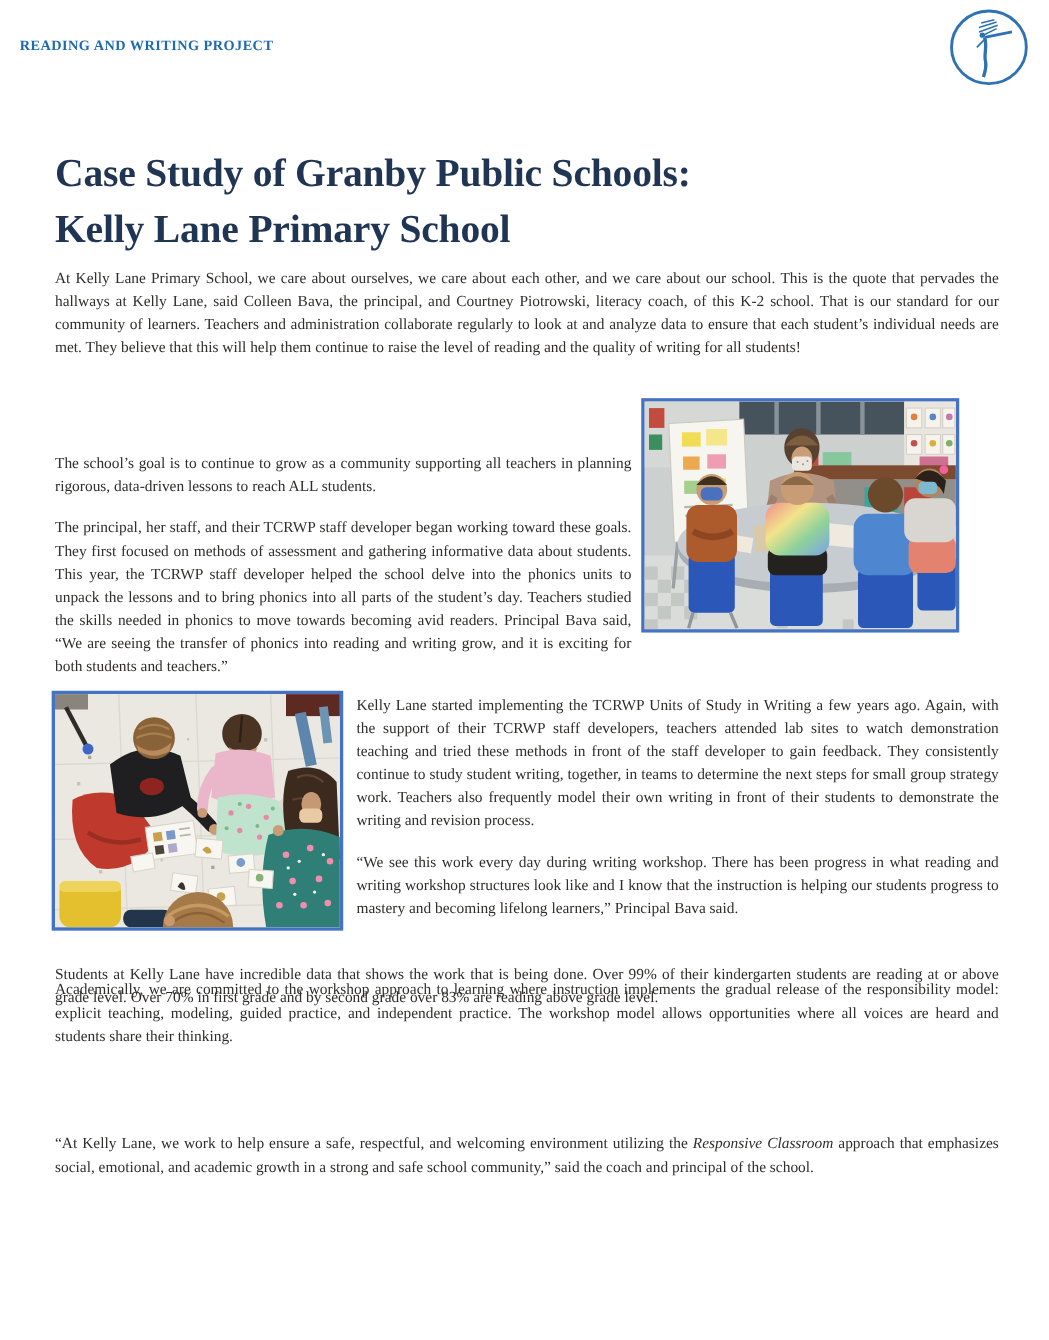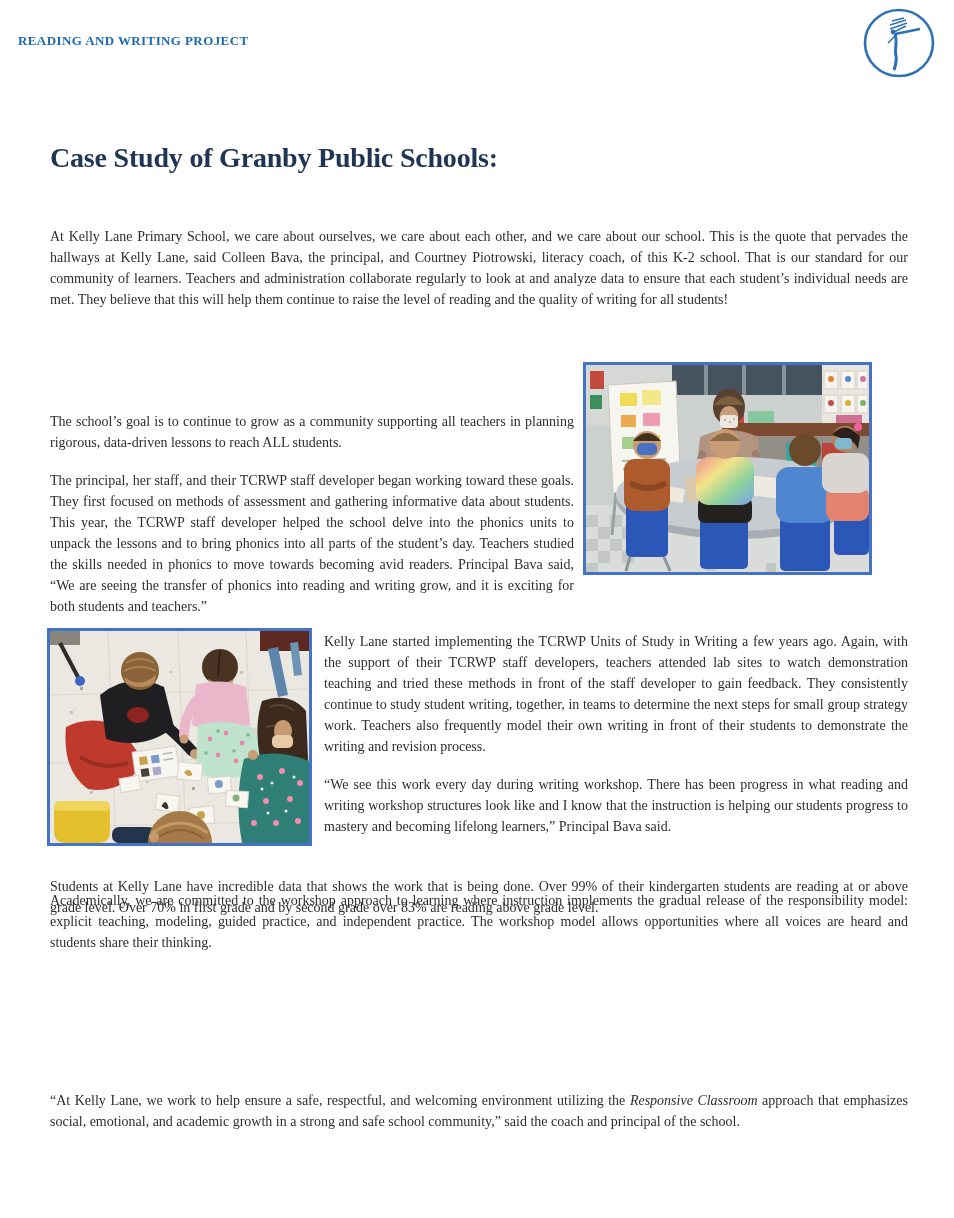--- a/index.html
+++ b/index.html
@@ -8,38 +8,38 @@
     font-family:Liberation Serif, serif;overflow:hidden;
   }
   .brand{
     position:absolute;left:18px;top:33px;font-size:13px;font-weight:700;
     letter-spacing:.4px;color:var(--brand-blue,#1e6aae);
   }
   .logo{position:absolute;left:862px;top:8px;width:74px;height:70px;}
   .logo svg{display:block;width:100%;height:100%;}
   .title{
     position:absolute;left:50px;top:132px;width:860px;margin:0;
-    font-size:28px;font-weight:700;line-height:51px;letter-spacing:-.2px;
+    font-size:36px;font-weight:700;line-height:51px;letter-spacing:-.2px;
     color:var(--title-navy,#1f3553);
   }
   .title span{display:block;}
   .para{
     position:absolute;margin:0;font-size:14px;line-height:21px;text-align:justify;
     color:var(--body-text,#2e2d2b);
   }
   .col{position:absolute;}
   .col .para{position:static;}
   .col .para + .para{margin-top:17px;}
-  .pos-p1{left:50px;top:226px;width:858px;}
+  .pos-p1{left:50px;top:243px;width:858px;}
   .col-a{left:50px;top:369px;width:524px;margin-top:42px;}
   .col-b{left:324px;top:631px;width:584px;}
   .pos-p6{left:50px;top:876px;width:858px;}
   .pos-p7{left:50px;top:890px;width:858px;}
   .pos-p8{left:50px;top:1009px;width:858px;}
-  .pos-p9{left:50px;top:1090px;width:858px;}
+  .pos-p9{left:50px;top:1030px;width:858px;}
   .pos-p9 em{font-style:italic;}
   .photo{
     position:absolute;margin:0;box-sizing:border-box;background:#dfe1de;
     border:3px solid var(--photo-border,#4472c4);
   }
   .photo svg{display:block;width:100%;height:100%;}
   .photo-1{left:583px;top:362px;width:289px;height:213px;}
   .photo-2{left:47px;top:628px;width:265px;height:218px;}
 </style>
 </head>
@@ -58,20 +58,21 @@
         <path d="M33,26 L58,21" stroke-width="2.4"></path>
         <path d="M33,26 C36,34 32,42 34,48 C35,54 33,59 32,62" stroke-width="3"></path>
         <path d="M34,48 C34,54 33,58 32,62" stroke-width="1.6"></path>
         <path d="M33,28 L26,35" stroke-width="1.6"></path>
       </g>
     </svg>
   </div>
 
   <h1 class="title">
     <span>Case Study of Granby Public Schools:</span>
+    <span>Kelly Lane Primary School</span>
   </h1>
 
   <p class="para pos-p1">At Kelly Lane Primary School, we care about ourselves, we care about each other, and we care about our school. This is the quote that pervades the hallways at Kelly Lane, said Colleen Bava, the principal, and Courtney Piotrowski, literacy coach, of this K-2 school. That is our standard for our community of learners. Teachers and administration collaborate regularly to look at and analyze data to ensure that each student’s individual needs are met. They believe that this will help them continue to raise the level of reading and the quality of writing for all students!</p>
 
   <div class="col col-a">
     <p class="para">The school’s goal is to continue to grow as a community supporting all teachers in planning rigorous, data-driven lessons to reach ALL students.</p>
     <p class="para">The principal, her staff, and their TCRWP staff developer began working toward these goals. They first focused on methods of assessment and gathering informa­tive data about students. This year, the TCRWP staff developer helped the school delve into the phonics units to unpack the lessons and to bring phonics into all parts of the student’s day. Teachers studied the skills needed in phonics to move towards becoming avid readers. Principal Bava said, “We are seeing the transfer of phonics into reading and writing grow, and it is exciting for both students and teachers.”</p>
   </div>
 
   <figure class="photo photo-1" aria-label="Teacher with masked students working at a round classroom table">

